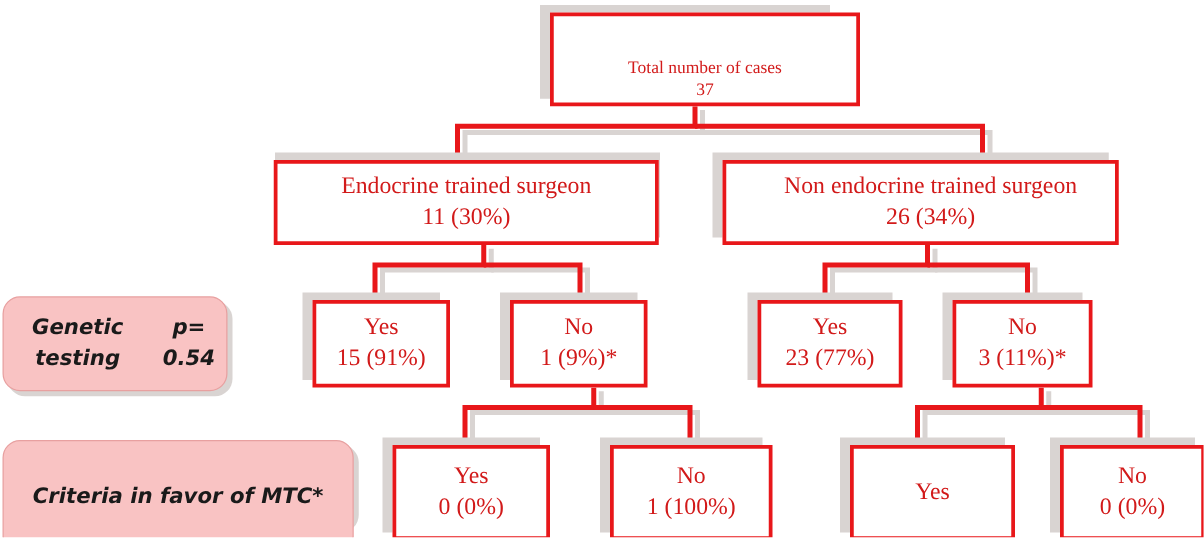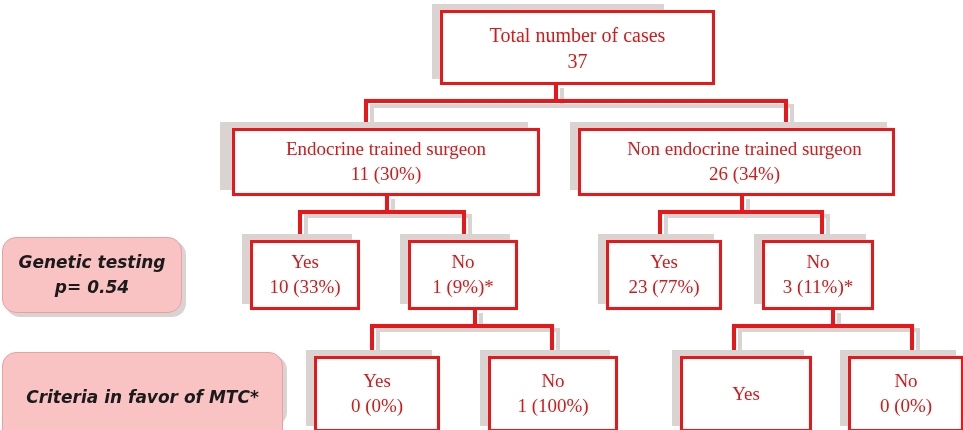--- a/index.html
+++ b/index.html
@@ -56,21 +56,21 @@
     box-sizing: border-box;
     background: #f9c3c3;
     border: 1px solid #e8a0a0;
     border-radius: 14px;
     color: #1a1a1a;
     font-family: "DejaVu Sans", "Liberation Sans", sans-serif;
     font-style: italic;
     font-weight: bold;
     text-align: center;
     display: flex;
-    flex-direction: column;
+    flex-direction: row;
     align-items: center;
     justify-content: center;
     z-index: 3;
     line-height: 1.45;
   }
   .plabel-shadow {
     position: absolute;
     box-sizing: border-box;
     background: #d9d4d2;
     border-radius: 14px;
@@ -126,38 +126,38 @@
   <div class="node-shadow" style="left:400px; top:234px; width:110px; height:70px;"></div>
   <div class="node-shadow" style="left:598px; top:234px; width:116px; height:70px;"></div>
   <div class="node-shadow" style="left:754px; top:234px; width:112px; height:70px;"></div>
   <div class="node-shadow" style="left:306px; top:350px; width:126px; height:76px;"></div>
   <div class="node-shadow" style="left:480px; top:350px; width:130px; height:76px;"></div>
   <div class="node-shadow" style="left:672px; top:350px; width:132px; height:76px;"></div>
   <div class="node-shadow" style="left:840px; top:350px; width:116px; height:76px;"></div>
   <div class="plabel-shadow" style="left:6px; top:241px; width:180px; height:76px;"></div>
   <div class="plabel-shadow" style="left:6px; top:356px; width:281px; height:70px;"></div>
 
-  <div class="node" style="left:440px; top:10px; width:275px; height:75px; font-size:20px;">
+  <div class="node" style="left:440px; top:10px; width:248px; height:75px; font-size:14px;justify-content:flex-end;">
     <span class="ln1">Total number of cases</span>
     <span class="ln2">37</span>
   </div>
 
-  <div class="node" style="left:232px; top:128px; width:308px; height:68px; font-size:19px;">
+  <div class="node" style="left:219px; top:128px; width:308px; height:68px; font-size:19px;">
     <span class="ln1">Endocrine trained surgeon</span>
     <span class="ln2">11 (30%)</span>
   </div>
 
   <div class="node" style="left:578px; top:128px; width:317px; height:68px; font-size:19px;padding-left:16px;">
     <span class="ln1">Non endocrine trained surgeon</span>
     <span class="ln2">26 (34%)</span>
   </div>
 
   <div class="node" style="left:250px; top:240px; width:110px; height:70px; font-size:19px;">
     <span class="ln1">Yes</span>
-    <span class="ln2">10 (33%)</span>
+    <span class="ln2">15 (91%)</span>
   </div>
 
   <div class="node" style="left:408px; top:240px; width:110px; height:70px; font-size:19px;">
     <span class="ln1">No</span>
     <span class="ln2">1 (9%)*</span>
   </div>
 
   <div class="node" style="left:606px; top:240px; width:116px; height:70px; font-size:19px;">
     <span class="ln1">Yes</span>
     <span class="ln2">23 (77%)</span>

